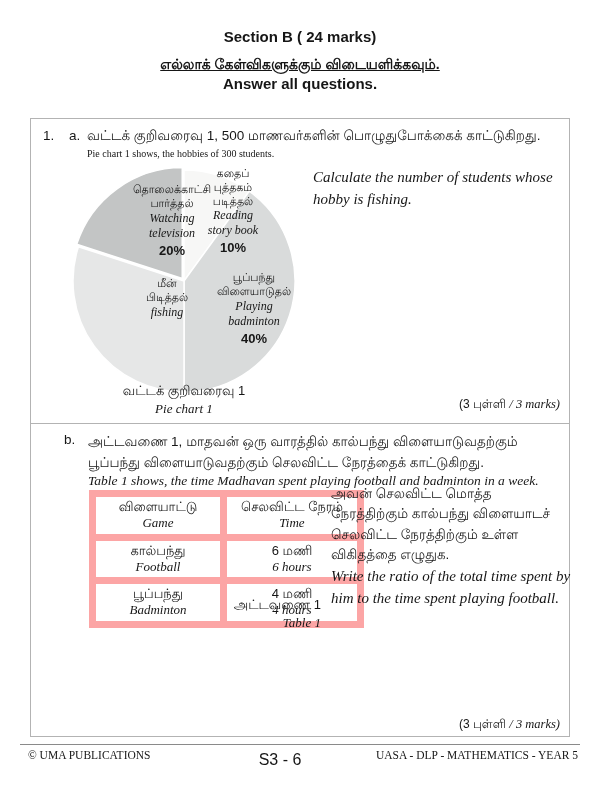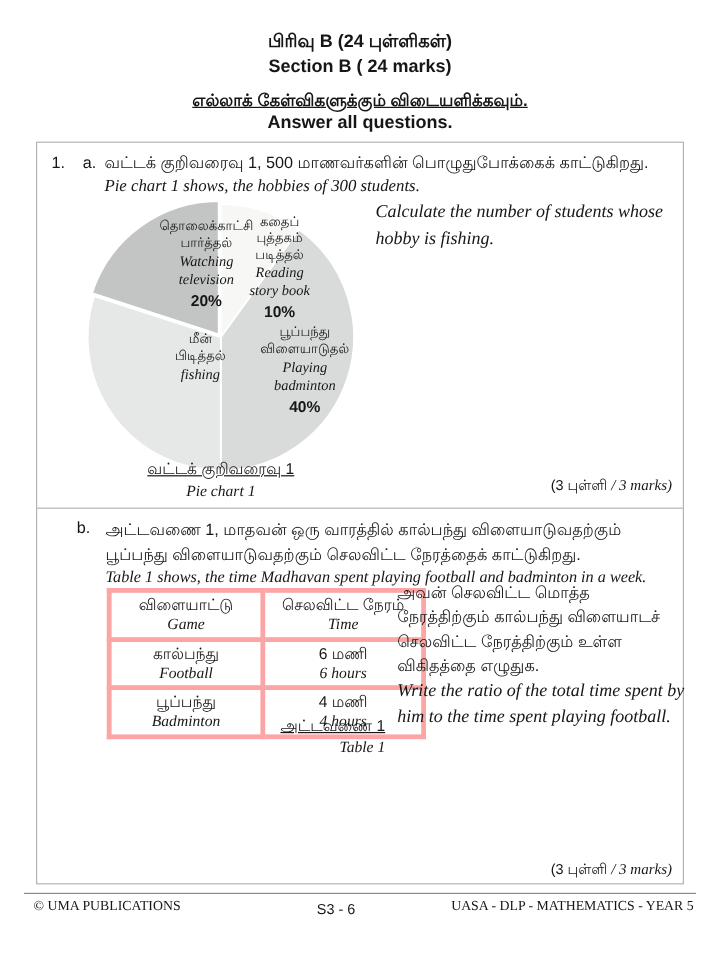--- a/index.html
+++ b/index.html
@@ -16,73 +16,72 @@
   
   .qbox{position:absolute;left:30px;top:118px;width:538px;height:617px;border:1px solid #b3b3b3;background:#fff;}
   .divider{position:absolute;left:0;top:304px;width:538px;border-top:1px solid #b3b3b3;}
 
   .qnum{position:absolute;left:12px;top:9px;font-size:13.5px;}
   .qletter{position:absolute;font-size:13.5px;}
   .qa-letter{left:38px;top:9px;}
   .qb-letter{left:33px;top:313px;}
 
   .qa-intro-ta{position:absolute;left:56px;top:9px;width:475px;font-size:13.5px;}
-  .qa-intro-en{position:absolute;left:56px;top:29px;width:475px;font-family:"Liberation Serif",serif;font-style:italic;font-size:14px;}
+  .qa-intro-en{position:absolute;left:56px;top:29px;width:475px;font-family:"Liberation Serif",serif;font-size:10px;}
 
   
   .pie-wrap{position:absolute;left:36px;top:45px;width:234px;height:234px;}
   .pie-wrap svg{position:absolute;left:0;top:0;}
   .pie-label{position:absolute;transform:translateX(-50%);text-align:center;white-space:nowrap;}
   .pie-label .ta{font-size:11px;line-height:1.25;}
   .pie-label .en{font-family:"Liberation Serif",serif;font-style:italic;font-size:12px;line-height:1.25;}
   .pie-label .pct{font-size:13px;font-weight:600;margin-top:2px;}
-  .lbl-reading{left:166px;top:3px;margin-top:12px;}
+  .lbl-reading{left:166px;top:3px;}
   .lbl-television{left:105px;top:19px;}
   .lbl-fishing{left:100px;top:113px;}
   .lbl-badminton{left:187px;top:107px;}
 
   .pie-caption{position:absolute;left:36px;top:264px;width:234px;text-align:center;}
-  .cap-ta{font-size:13px;text-decoration:underline;}
+  .cap-ta{font-size:13px;}
   .cap-en{font-family:"Liberation Serif",serif;font-style:italic;font-size:13px;margin-top:1px;}
 
   .task-a{position:absolute;left:282px;top:47px;width:254px;}
   .task-b{position:absolute;left:300px;top:365px;width:240px;}
   .task-ta{font-size:13.5px;line-height:1.5;}
   .task-en{font-family:"Liberation Serif",serif;font-style:italic;font-size:15px;line-height:1.45;margin-top:1px;}
 
   .marks{position:absolute;right:9px;font-size:12px;white-space:nowrap;}
   .marks-a{top:278px;}
   .marks-b{top:598px;}
   .marks .mk-en{font-family:"Liberation Serif",serif;font-style:italic;font-size:12.5px;}
 
   .qb-intro-ta{position:absolute;left:57px;top:313px;width:458px;font-size:13.5px;line-height:1.55;}
   .qb-intro-en{position:absolute;left:57px;top:354px;width:470px;font-family:"Liberation Serif",serif;font-style:italic;font-size:13.5px;}
 
   
   .tbl{position:absolute;left:58px;top:371px;border-collapse:collapse;}
-  .tbl td{border:4px solid #fca5a5;text-align:center;vertical-align:middle;padding:2px 6px;}
+  .tbl td{border:7px solid #fca5a5;text-align:center;vertical-align:middle;padding:2px 6px;}
   .tbl .c1{width:112px;}
   .tbl .c2{width:118px;}
   .cell-ta{font-size:13px;line-height:1.25;}
   .cell-en{font-family:"Liberation Serif",serif;font-style:italic;font-size:13px;line-height:1.25;}
   .tbl-caption{position:absolute;left:58px;top:478px;width:232px;text-align:right;}
 
   
   .footline{position:absolute;left:20px;top:744px;width:560px;border-top:1px solid #8a8a8a;}
   .foot-left{position:absolute;left:28px;top:749px;font-family:"Liberation Serif",serif;font-size:11.5px;}
-  .foot-center{position:absolute;left:0;top:751px;width:560px;text-align:center;font-size:12px;}
+  .foot-center{position:absolute;left:0;top:751px;width:560px;text-align:center;font-size:16px;}
   .foot-right{position:absolute;right:22px;top:749px;font-family:"Liberation Serif",serif;font-size:11.5px;}
 </style>
 </head>
 <body>
 
 <div class="page">
 
   <div class="hdr">
-    <div class="hdr-ta-title">பிரிவு B (24 புள்ளிகள்)</div>
     <div class="hdr-en-title">Section B ( 24 marks)</div>
     <div class="hdr-ta-instr">எல்லாக் கேள்விகளுக்கும் விடையளிக்கவும்.</div>
     <div class="hdr-en-instr">Answer all questions.</div>
   </div>
 
   <div class="qbox">
 
     <div class="qnum">1.</div>
     <div class="qletter qa-letter">a.</div>
     <div class="qa-intro-ta">வட்டக் குறிவரைவு 1, 500 மாணவர்களின் பொழுதுபோக்கைக் காட்டுகிறது.</div>

